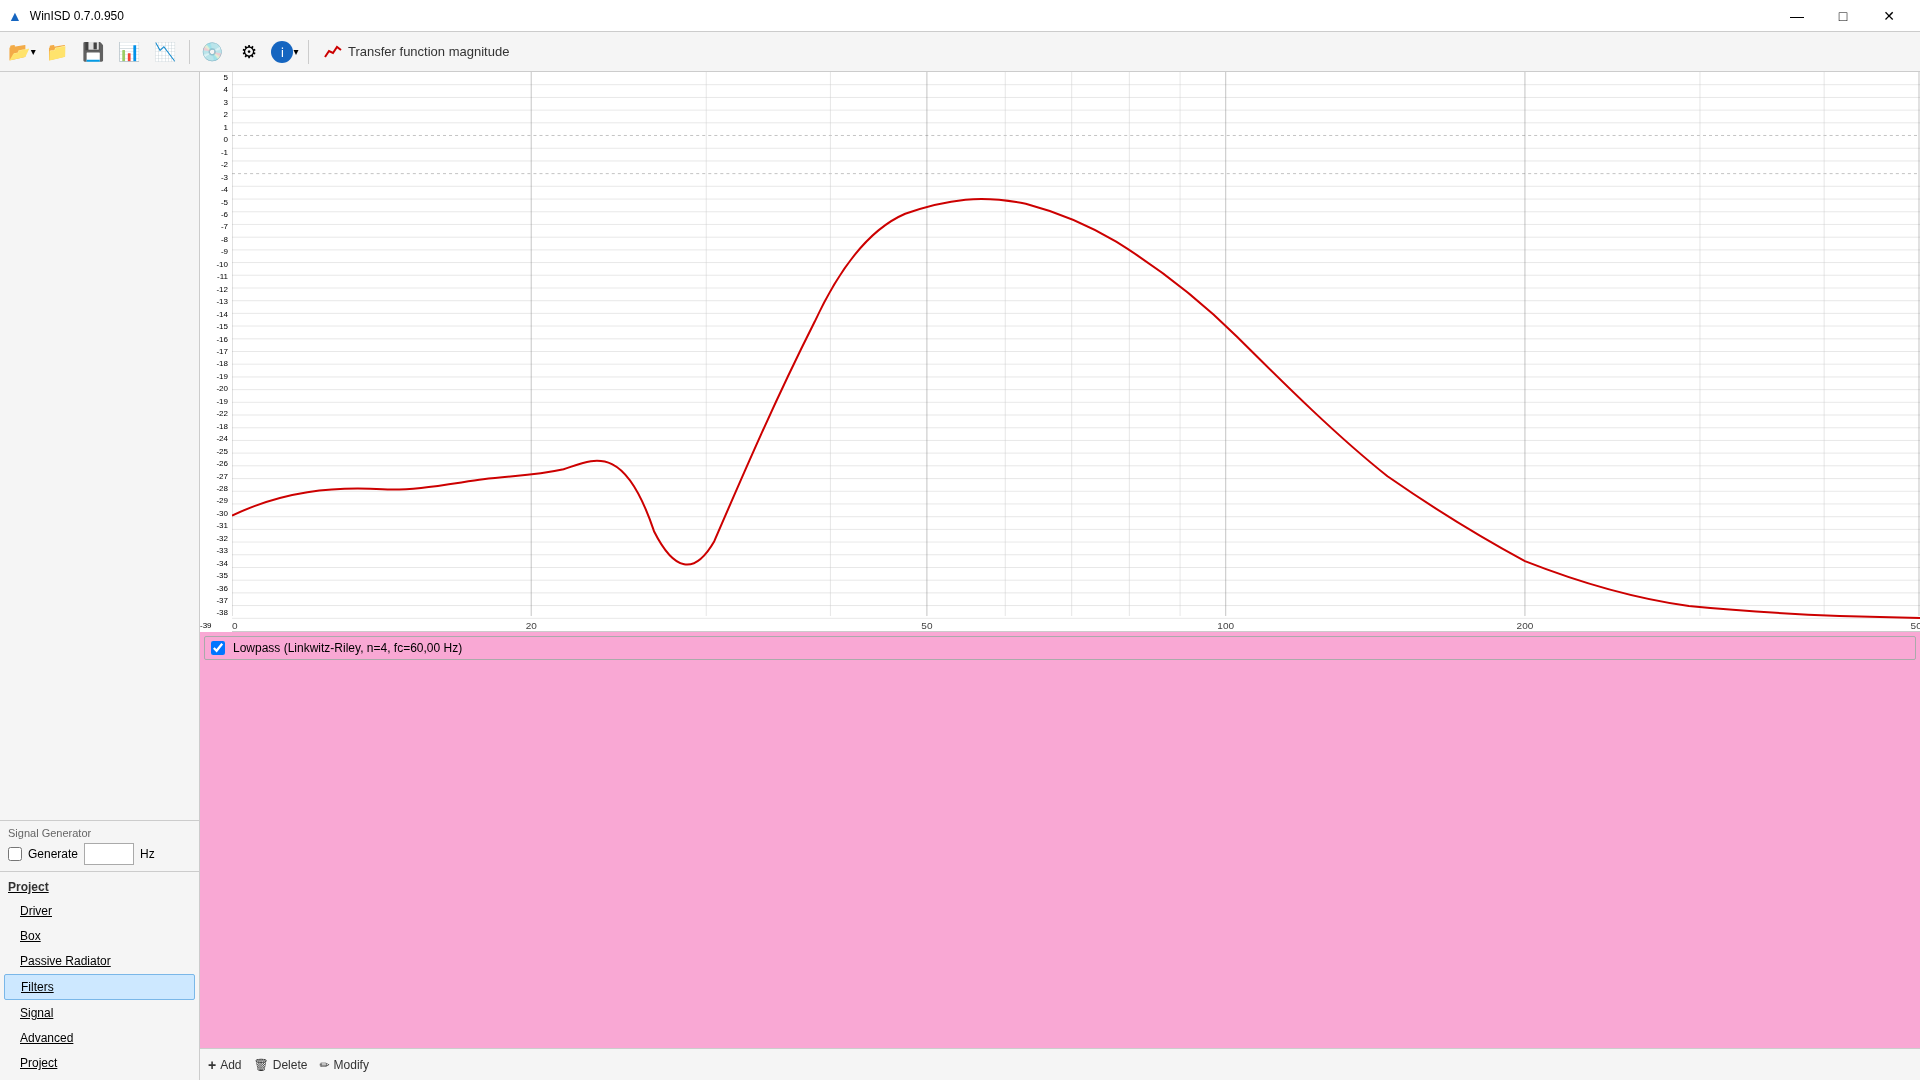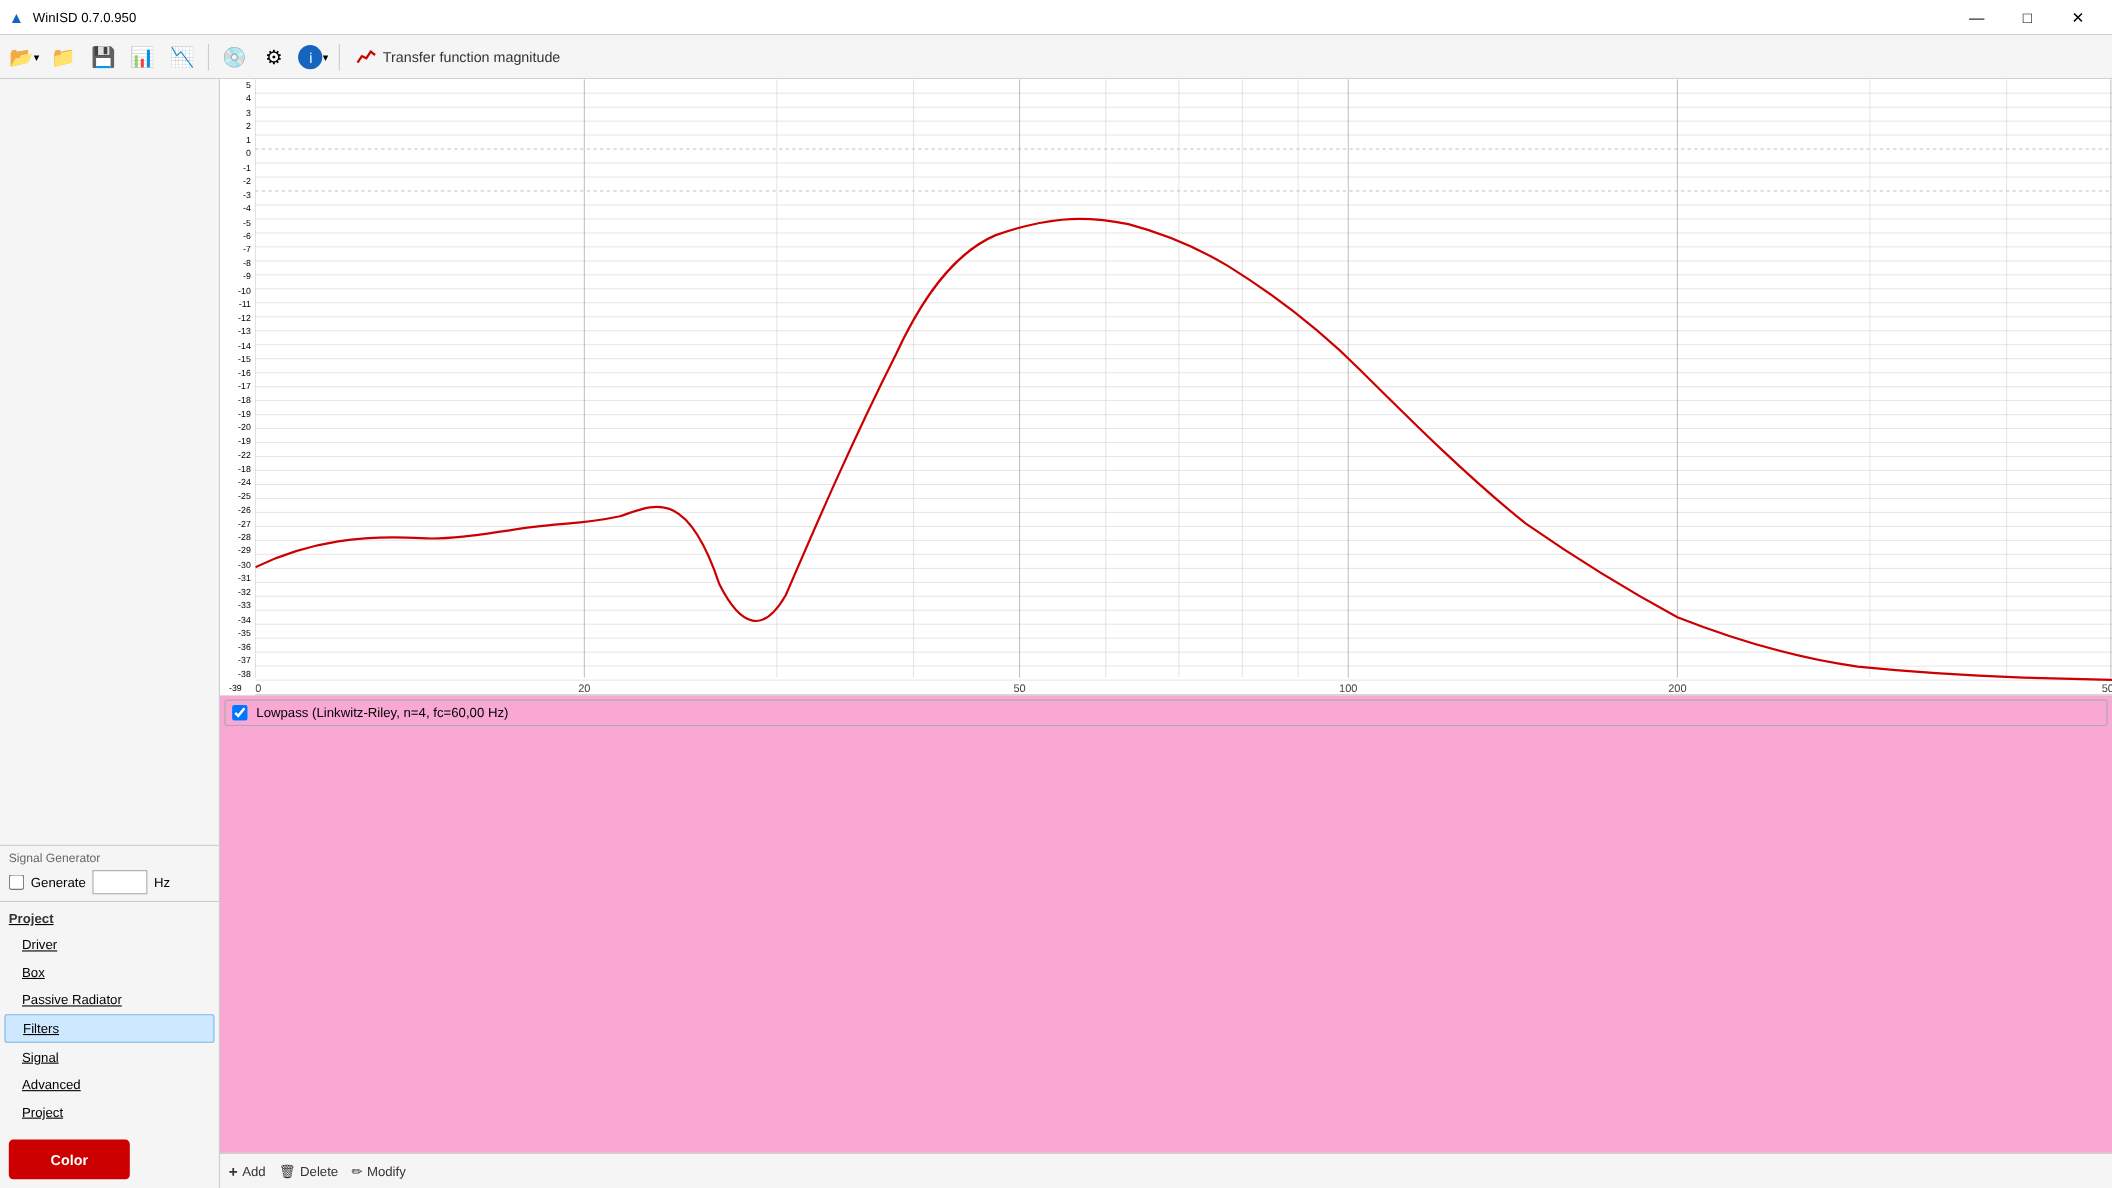--- a/index.html
+++ b/index.html
@@ -242,23 +242,20 @@
       <div id="project-nav-label">Project</div>
       <div class="nav-item">Driver</div>
       <div class="nav-item">Box</div>
       <div class="nav-item">Passive Radiator</div>
       <div class="nav-item selected">Filters</div>
       <div class="nav-item">Signal</div>
       <div class="nav-item">Advanced</div>
       <div class="nav-item">Project</div>
     </div>
 
-    <div id="color-btn-section">
-      <button id="color-btn">Color</button>
-    </div>
   </div>
 
   <div id="right-area">
 
     <div id="graph-section" style="height:560px;">
       <div id="graph-container" style="height:100%;">
 
         <div id="y-axis" style="width:32px;height:100%;position:relative;background:#fff;">
           
         </div>
@@ -417,21 +414,21 @@
           <div style="font-size:8px;text-align:right;padding-right:4px;line-height:1;">-29</div>
           <div style="font-size:8px;text-align:right;padding-right:4px;line-height:1;">-30</div>
           <div style="font-size:8px;text-align:right;padding-right:4px;line-height:1;">-31</div>
           <div style="font-size:8px;text-align:right;padding-right:4px;line-height:1;">-32</div>
           <div style="font-size:8px;text-align:right;padding-right:4px;line-height:1;">-33</div>
           <div style="font-size:8px;text-align:right;padding-right:4px;line-height:1;">-34</div>
           <div style="font-size:8px;text-align:right;padding-right:4px;line-height:1;">-35</div>
           <div style="font-size:8px;text-align:right;padding-right:4px;line-height:1;">-36</div>
           <div style="font-size:8px;text-align:right;padding-right:4px;line-height:1;">-37</div>
           <div style="font-size:8px;text-align:right;padding-right:4px;line-height:1;">-38</div>
-          <div style="font-size:8px;text-align:center;padding-right:4px;line-height:1;">-39</div>
+          <div style="font-size:8px;text-align:left;padding-right:4px;line-height:1;">-39</div>
         </div>
       </div>
     </div>
 
     <div id="filters-section">
       <div id="filters-list">
         <div class="filter-item">
           <input type="checkbox" class="filter-checkbox" checked="" style="">
           <span>Lowpass (Linkwitz-Riley, n=4, fc=60,00 Hz)</span>
         </div>

